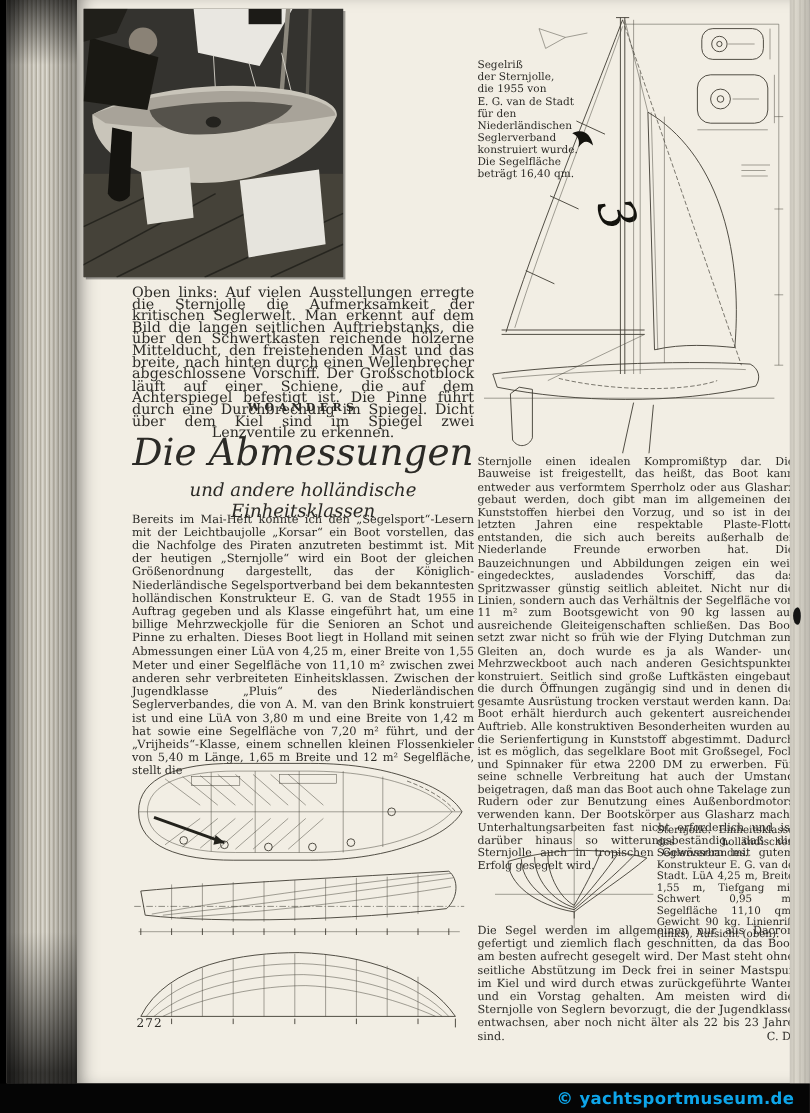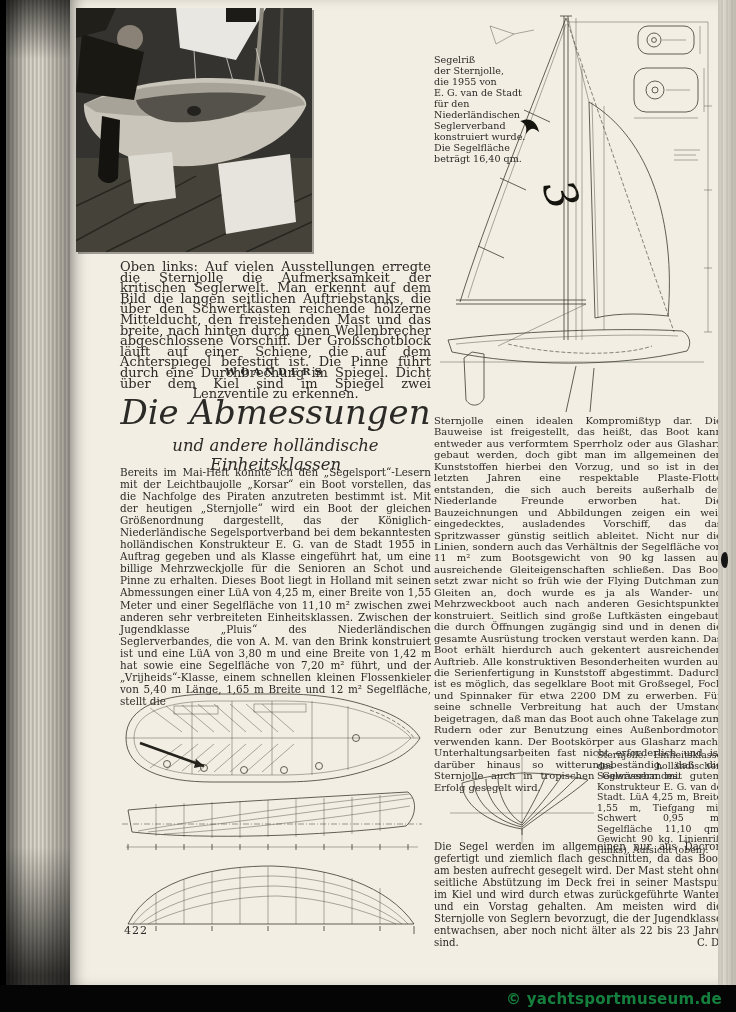--- a/index.html
+++ b/index.html
@@ -20,21 +20,21 @@
   .paper-right-edge{position:absolute;right:0;top:0;bottom:0;width:18px;
     background:
       linear-gradient(90deg,rgba(0,0,0,.08) 0,rgba(0,0,0,0) 30%,rgba(0,0,0,.12) 95%),
       repeating-linear-gradient(90deg,#dad6cb 0 3px,#cfcbc0 3px 5px);}
   .edge-blob{position:absolute;right:8px;top:552px;width:7px;height:16px;background:#151515;
              border-radius:60% 40% 40% 60%/50%;}
 
   
   .bottom-bar{position:absolute;left:0;right:0;bottom:0;height:27px;background:#050505;
               display:flex;align-items:center;justify-content:flex-end;padding-right:14px;box-sizing:border-box;}
-  .watermark{color:#15803d;font-family:"DejaVu Sans","Liberation Sans",sans-serif;
+  .watermark{color:#0ea5e9;font-family:"DejaVu Sans","Liberation Sans",sans-serif;
              font-weight:bold;font-size:15px;letter-spacing:.3px;}
 
   
   .photo{position:absolute;left:6px;top:8px;width:236px;height:244px;background:#34332f;
          box-shadow:2px 2px 0 rgba(0,0,0,.35);}
   .photo svg{display:block;}
 
   
   .photo-caption{position:absolute;left:50px;top:262px;width:311px;
                  font-size:13px;line-height:10.6px;text-align:justify;text-align-last:center;}
@@ -343,21 +343,21 @@
       </g>
       <line class="ln" x1="76" y1="78" x2="76" y2="84"></line>
     </svg>
     <div class="lines-caption">Sternjolle. Einheitsklasse des holländischen Seglerverbandes. Konstrukteur E. G. van de Stadt. LüA 4,25 m, Breite 1,55 m, Tiefgang mit Schwert 0,95 m, Segelfläche 11,10 qm, Gewicht 90 kg. Linienriß (links), Aufsicht (oben).</div>
 
     <div class="closing">
       <span>Die Segel werden im allgemeinen nur aus Dacron gefertigt und ziemlich flach geschnitten, da das Boot am besten aufrecht gesegelt wird. Der Mast steht ohne seitliche Abstützung im Deck frei in seiner Mastspur im Kiel und wird durch etwas zurückgeführte Wanten und ein Vorstag gehalten. Am meisten wird die Sternjolle von Seglern bevorzugt, die der Jugendklasse entwachsen, aber noch nicht älter als 22 bis 23 Jahre sind.</span>
       <span class="author">C. D.</span>
     </div>
 
-    <div class="page-number">422</div>
+    <div class="page-number">272</div>
 
     <div class="paper-right-edge"></div>
     <div class="edge-blob"></div>
   </div>
 
   <div class="bottom-bar">
     <span class="watermark">© yachtsportmuseum.de</span>
   </div>
 </div>
 

